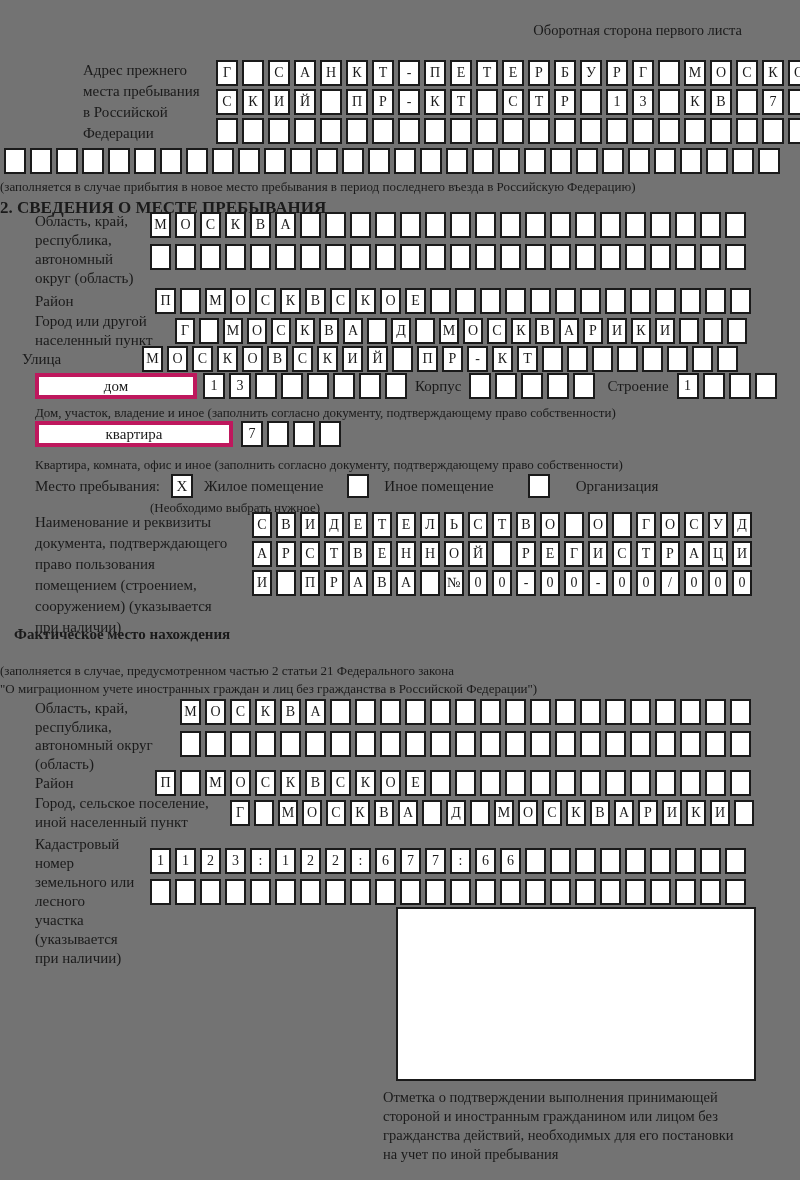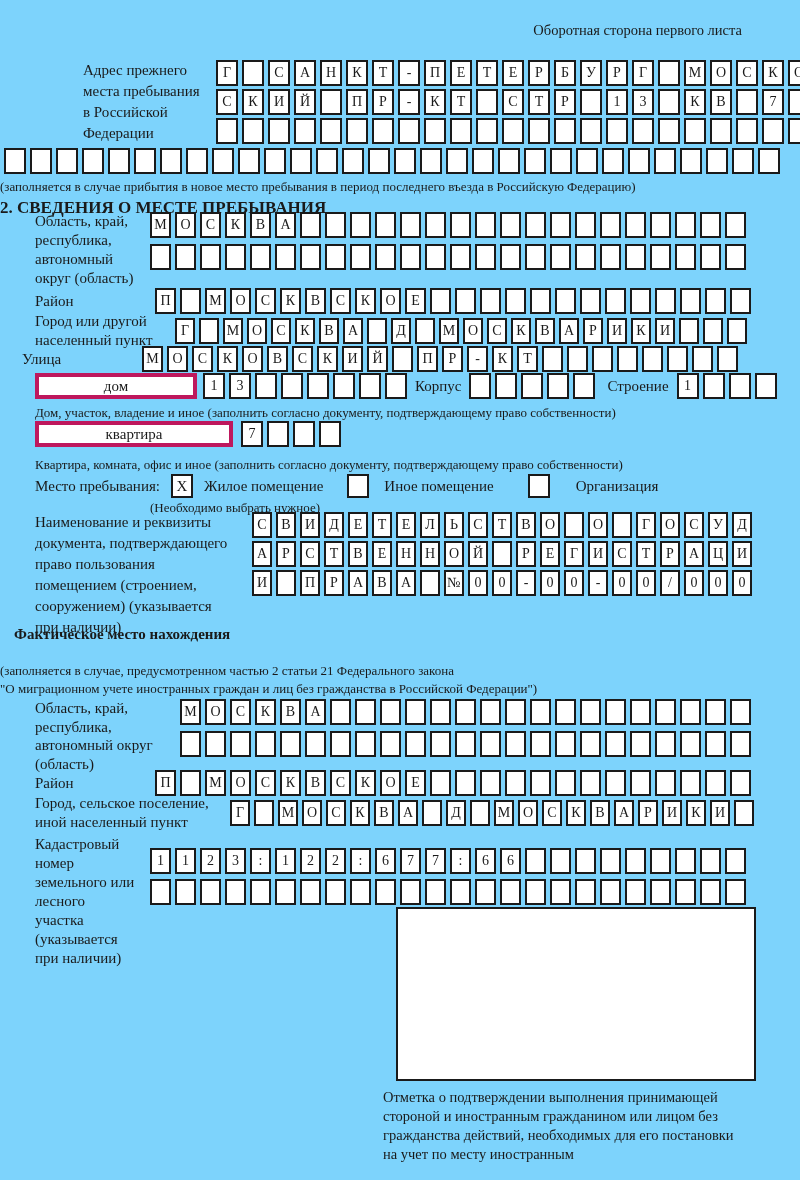--- a/index.html
+++ b/index.html
@@ -1,17 +1,17 @@
 <!DOCTYPE html>
 <html><head>
 <meta charset="utf-8">
 <style>
   html,body{margin:0;padding:0;background:#ffffff;}
   .sheet{
-    position:relative;width:800px;height:1180px;background:#7dd3fc;
+    position:relative;width:800px;height:1180px;background:#737373;
     font-family:"Liberation Serif", serif;color:#1a1a1a;overflow:hidden;
   }
   .abs{position:absolute;}
   .frow{display:flex;align-items:flex-start;}
   .vcenter{align-items:center;}
   .col{display:flex;flex-direction:column;gap:3px;}
   .col6{display:flex;flex-direction:column;gap:6px;}
   .col5{display:flex;flex-direction:column;gap:5px;}
   .cellrow{display:flex;}
   .cell{
@@ -650,16 +650,16 @@
           <div class="cell"></div>
         </div>
     </div>
   </div>
 
   <div class="abs stamp" style="top:907px;left:396px;"></div>
   <div class="abs caption center" style="top:1088px;left:383px;width:388px;">
     <div>Отметка о подтверждении выполнения принимающей</div>
     <div>стороной и иностранным гражданином или лицом без</div>
     <div>гражданства действий, необходимых для его постановки</div>
-    <div>на учет по месту иностранным</div>
+    <div>на учет по иной пребывания</div>
   </div>
 
 </div>
 
 </body></html>

